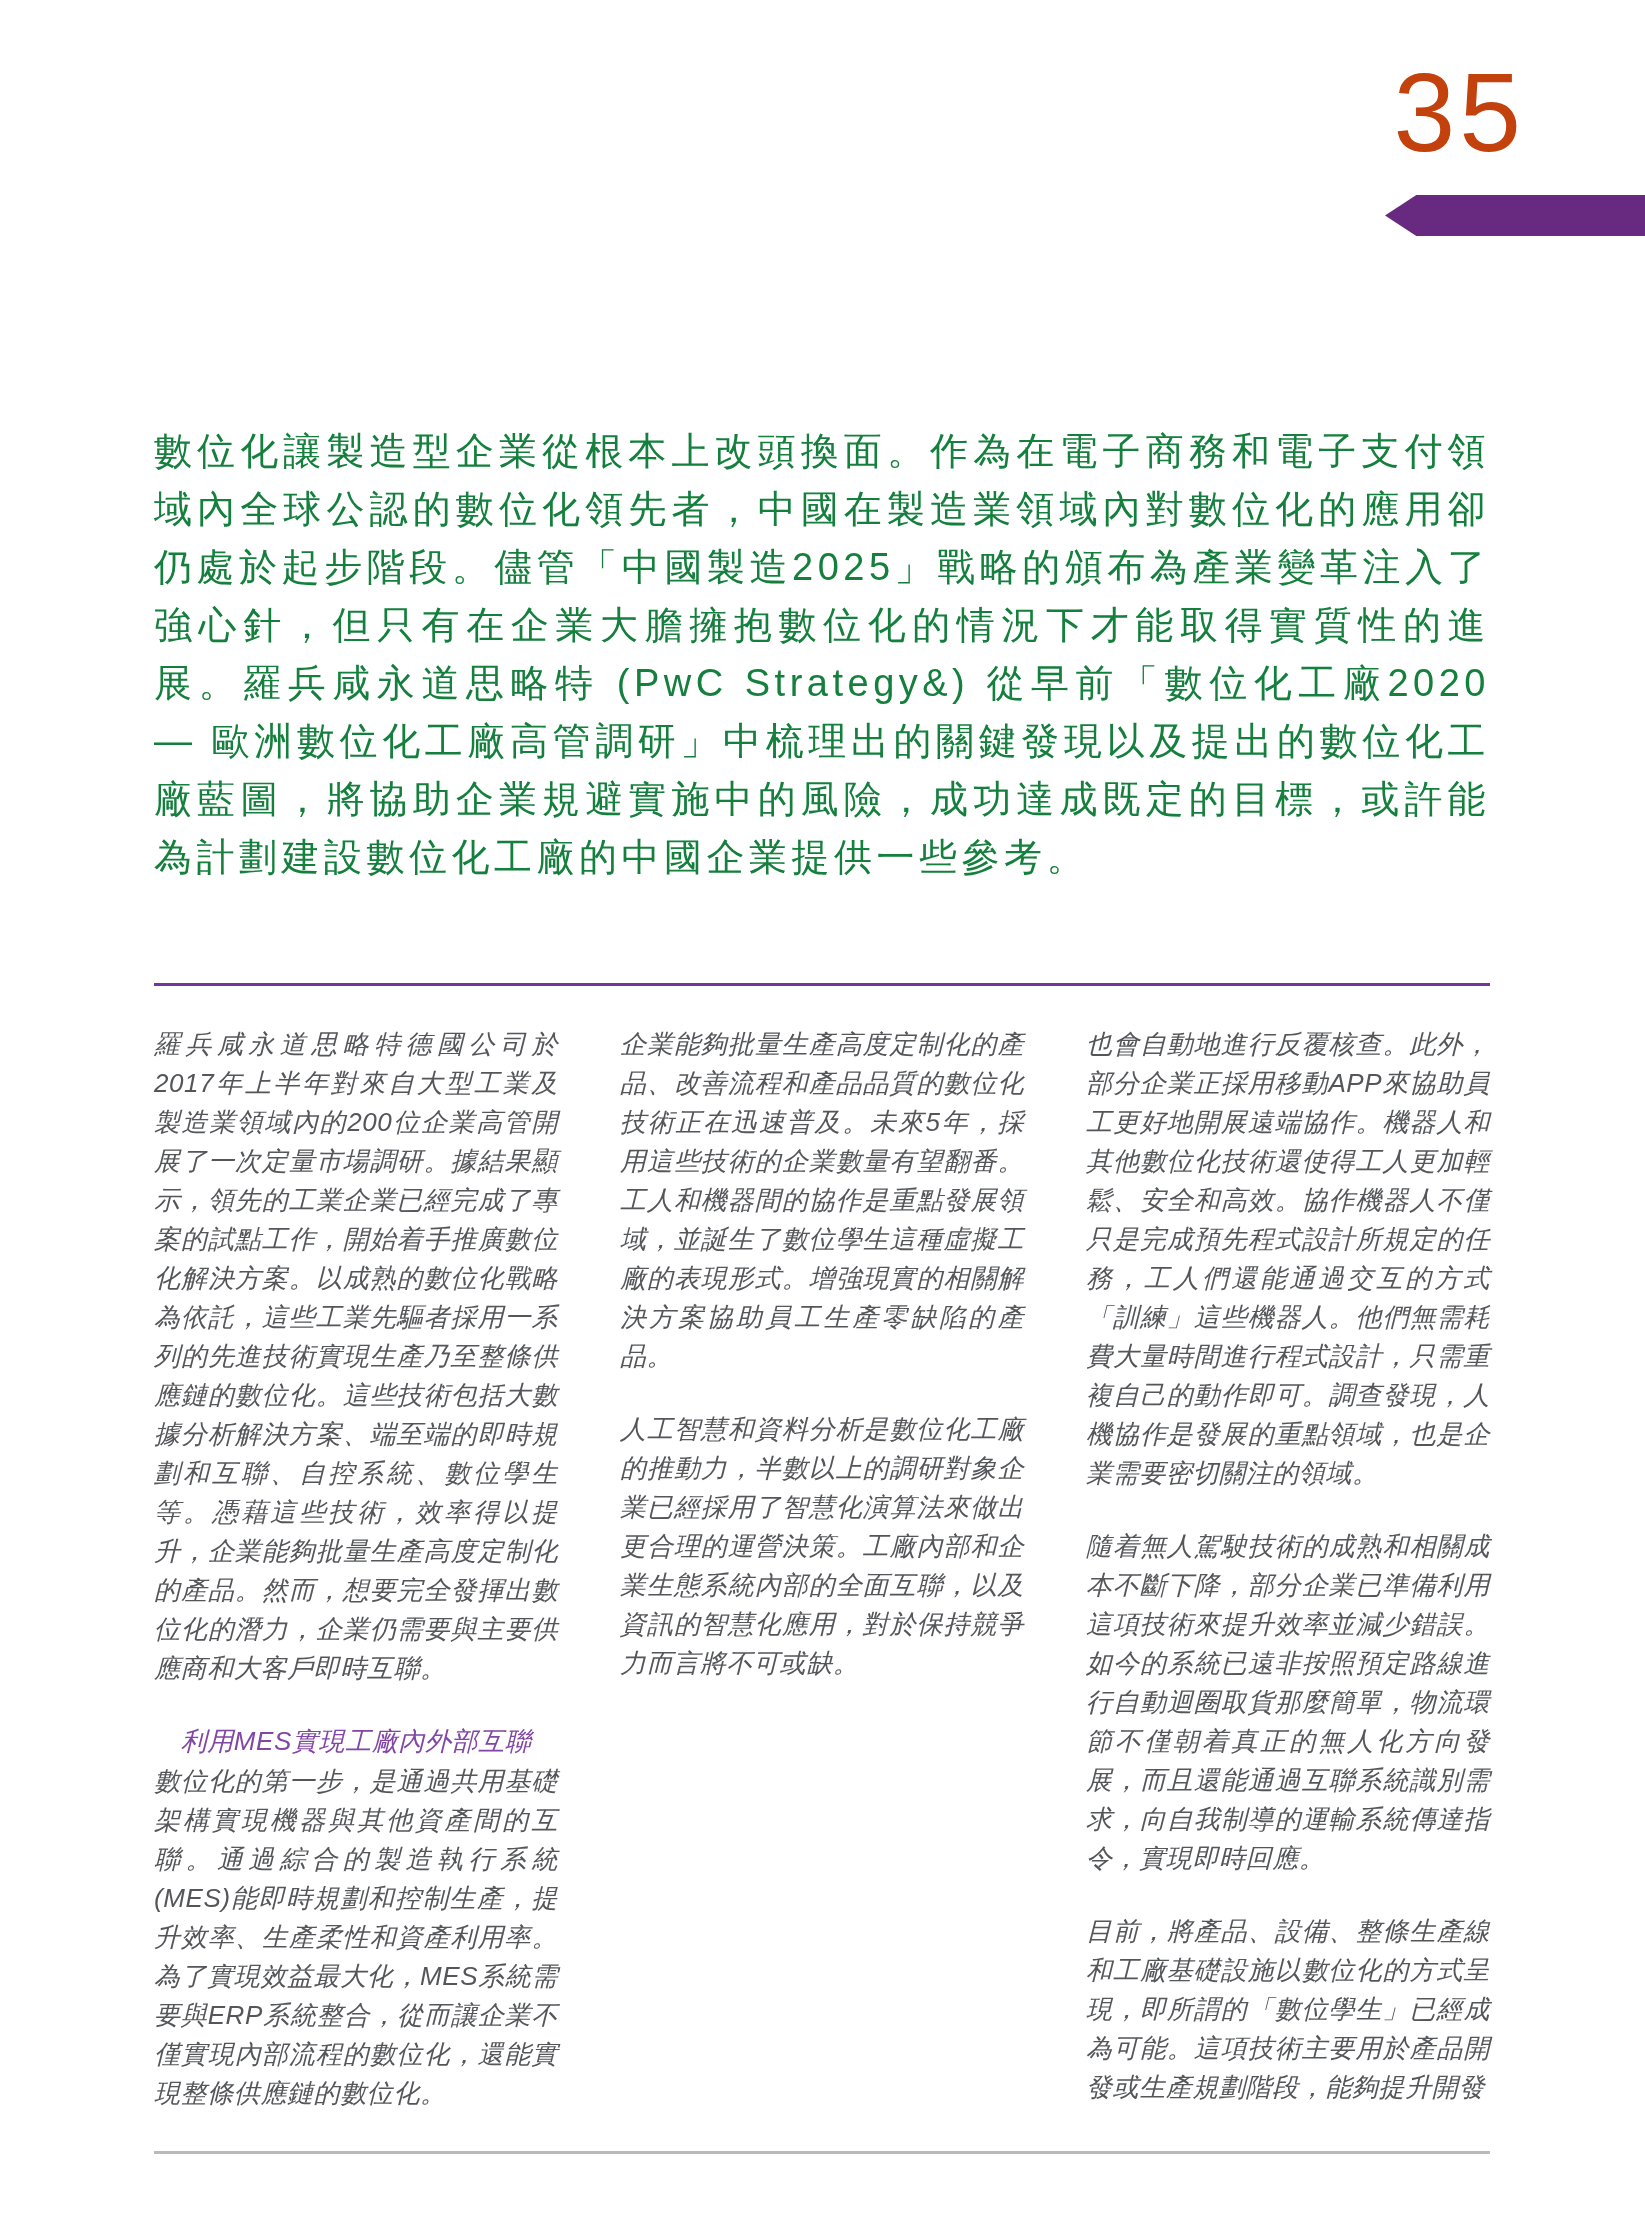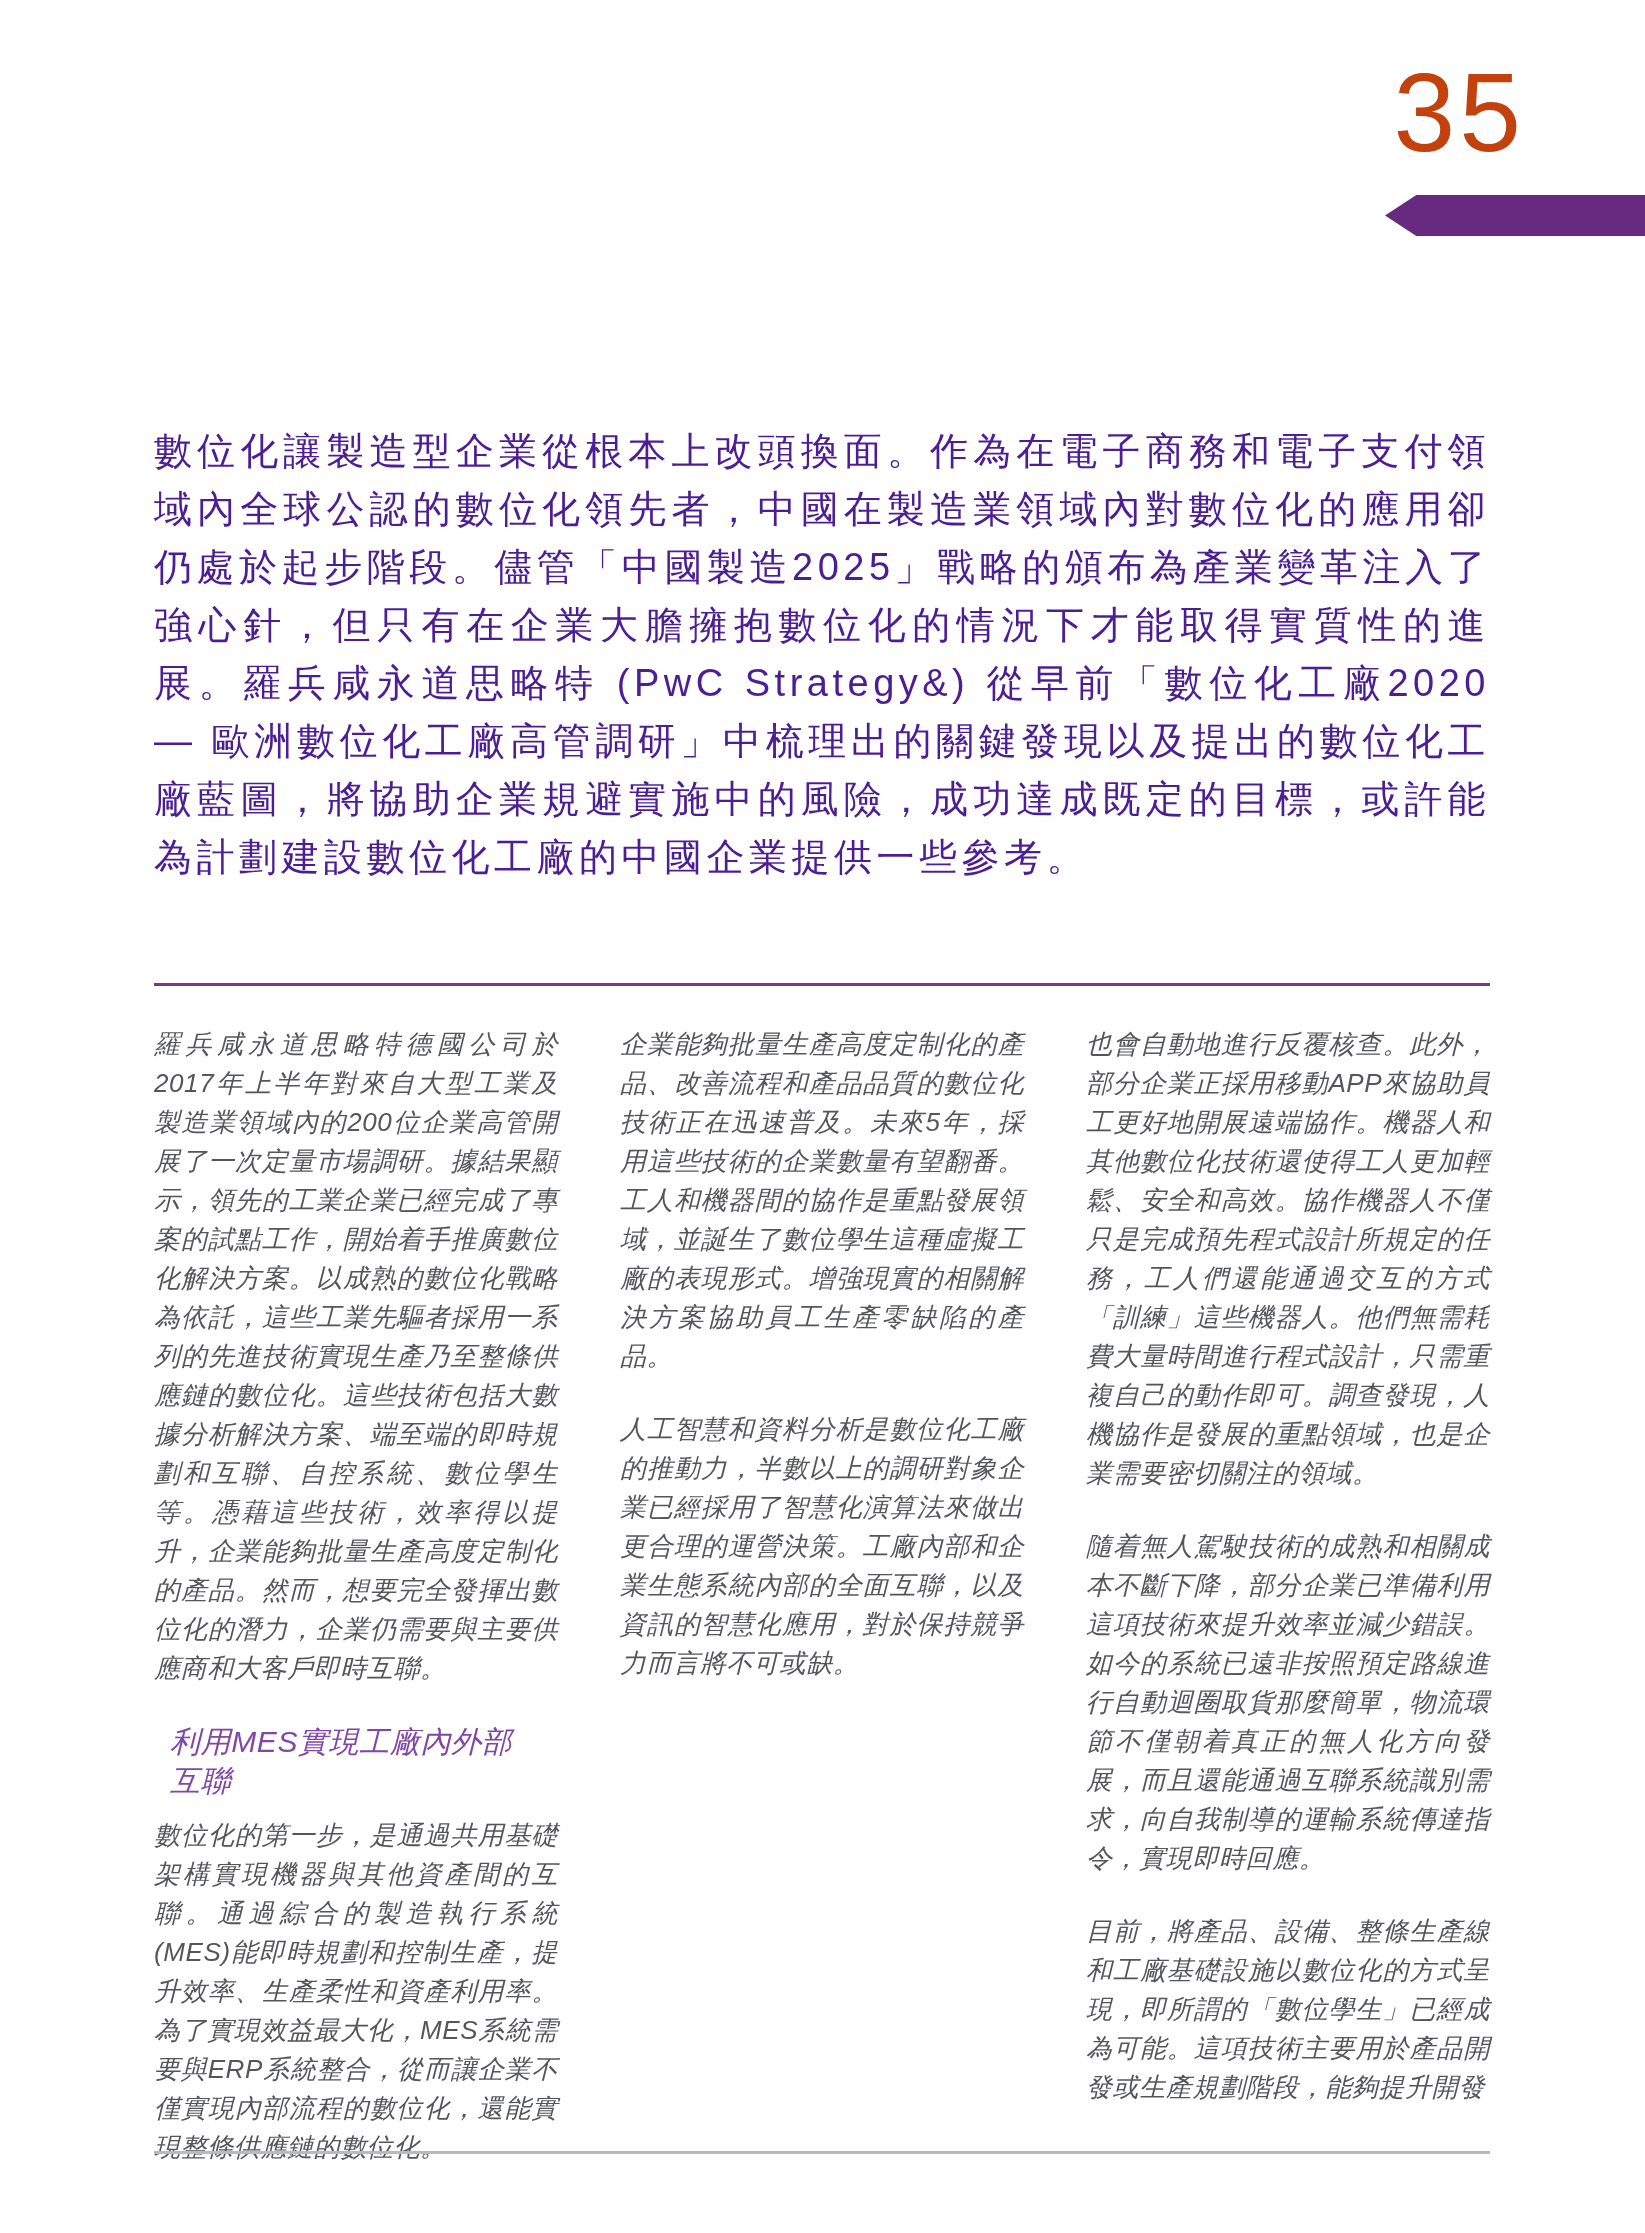--- a/index.html
+++ b/index.html
@@ -26,21 +26,21 @@
     background:#682a80;
     clip-path:polygon(0 50%,12% 0,100% 0,100% 100%,12% 100%);
   }
   .intro{
     position:absolute;
     left:154px;top:422px;
     width:1336px;
     font-size:38px;
     line-height:58px;
     letter-spacing:4.5px;
-    color:#4c1d95;
+    color:#15803d;
     text-align:justify;
     margin:0;
   }
   .rule-top{
     position:absolute;
     left:154px;top:983px;
     width:1336px;height:3px;
     background:#73379b;
   }
   .columns{
@@ -53,27 +53,27 @@
   .col{flex:1;min-width:0;font-style:italic;}
   .col p{
     margin:0 0 34px 0;
     font-size:26px;
     line-height:39px;
     letter-spacing:0.6px;
     color:#55565a;
     text-align:justify;
   }
   .col h3{
-    margin:16px;
-    font-size:30px;
+    margin:1px;
+    font-size:26px;
     line-height:39px;
     letter-spacing:0.6px;
     font-weight:normal;
     color:#8246a5;
-    text-align:left;
+    text-align:center;
   }
   .rule-bottom{
     position:absolute;
     left:154px;top:2151px;
     width:1336px;height:3px;
     background:#b9babc;
   }
 </style>
 </head>
 <body>

